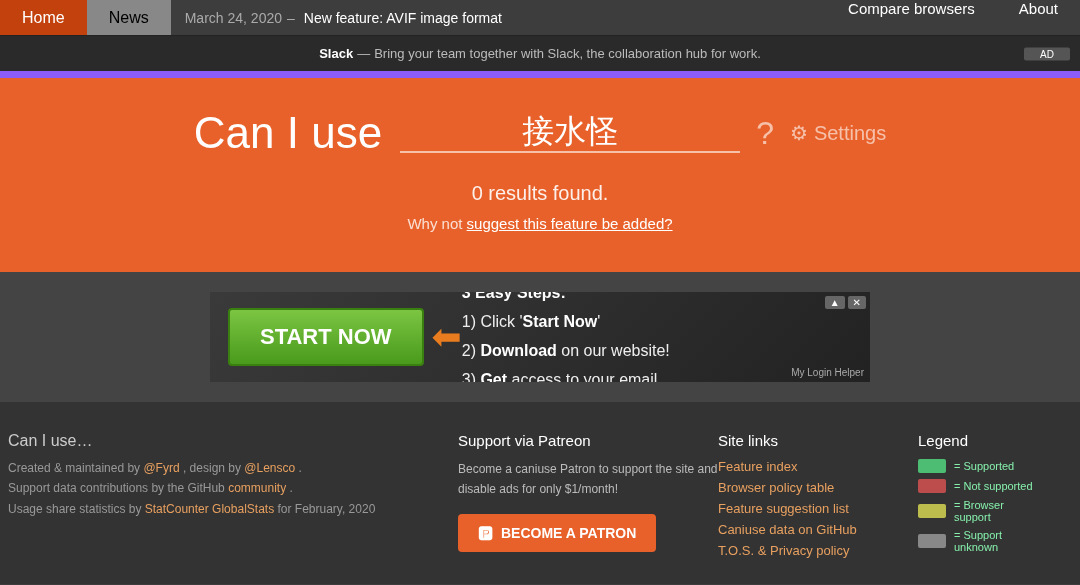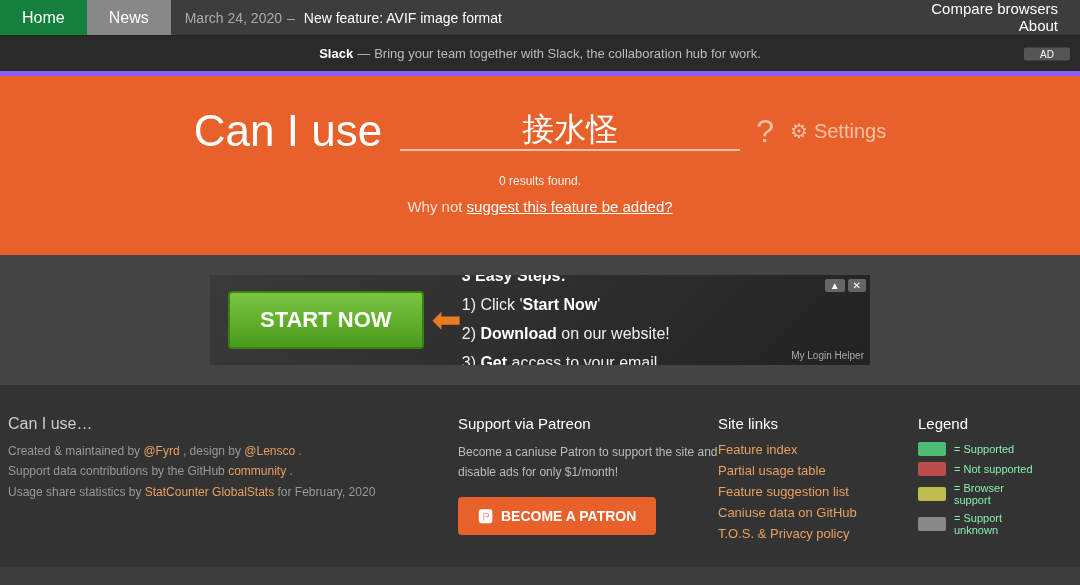--- a/index.html
+++ b/index.html
@@ -1,42 +1,42 @@
 <!DOCTYPE html>
 <html><head>
   <meta charset="utf-8">
   <style>
     * { margin: 0; padding: 0; box-sizing: border-box; }
     body { font-family: Arial, sans-serif; font-size: 14px; background: #3d3d3d; color: #ccc; width: 1080px; }
 
     
     nav { display: flex; align-items: stretch; background: #3d3d3d; height: 35px; }
-    .nav-home { background: #15803d; color: #fff; padding: 0 22px; display: flex; align-items: center; font-size: 16px; cursor: pointer; }
-    .nav-news { background: #888; color: #ffffff; padding: 0 22px; display: flex; align-items: center; font-size: 16px; cursor: pointer; }
+    .nav-home { background: #c2410c; color: #fff; padding: 0 22px; display: flex; align-items: center; font-size: 16px; cursor: pointer; }
+    .nav-news { background: #888; color: #000000; padding: 0 22px; display: flex; align-items: center; font-size: 16px; cursor: pointer; }
     .nav-breadcrumb { color: #aaa; padding: 0 14px; display: flex; align-items: center; font-size: 14px; flex: 1; }
     .nav-breadcrumb span.date { color: #aaa; }
     .nav-breadcrumb span.title { color: #fff; margin-left: 4px; }
-    .nav-right { display: flex; align-items: flex-end; margin-left: auto; flex-direction: column; }
+    .nav-right { display: flex; align-items: flex-start; margin-left: auto; }
     .nav-compare, .nav-about { color: #fff; padding: 0 22px; display: flex; align-items: center; font-size: 15px; cursor: pointer; background: transparent; }
 
     
-    .ad-banner { background: #2a2a2a; color: #bbb; display: flex; align-items: center; justify-content: center; padding: 10px 16px; font-size: 13px; position: relative; border-top: 1px solid #222; border-bottom: 5px solid #8b5cf6; }
+    .ad-banner { background: #2a2a2a; color: #bbb; display: flex; align-items: center; justify-content: center; padding: 10px 16px; font-size: 13px; position: relative; border-top: 1px solid #222; border-bottom: 7px solid #8b5cf6; }
     .ad-banner strong { color: #fff; }
     .ad-tag { position: absolute; right: 10px; top: 50%; transform: translateY(-50%); background: #555; color: #fff; font-size: 10px; padding: 1px 16px; border-radius: 2px; }
 
     
     .hero { background: #e8612a; padding: 30px 0 40px 0; text-align: center; }
     .hero-row { display: flex; align-items: center; justify-content: center; gap: 0; }
     .hero-label { color: #fff; font-size: 44px; font-weight: 300; margin-right: 18px; }
     .hero-input { background: transparent; border: none; border-bottom: 2px solid rgba(255,255,255,0.6); color: #fff; font-size: 32px; width: 340px; outline: none; text-align: center; }
     .hero-input::placeholder { color: rgba(255,255,255,0.5); }
     .hero-question { color: rgba(255,255,255,0.6); font-size: 32px; margin-left: 16px; }
     .hero-settings { color: rgba(255,255,255,0.6); font-size: 20px; margin-left: 16px; cursor: pointer; display: flex; align-items: center; gap: 6px; }
     .gear-icon { font-size: 20px; }
-    .hero-results { color: rgba(255,255,255,0.9); font-size: 12px; margin-top: 18px; }
+    .hero-results { color: rgba(255,255,255,0.9); font-size: 20px; margin-top: 24px; }
     .hero-suggest { color: rgba(255,255,255,0.8); font-size: 15px; margin-top: 10px; }
     .hero-suggest a { color: #fff; text-decoration: underline; }
 
     
     .ad-section { background: #444; padding: 20px 0; display: flex; justify-content: center; align-items: center; }
     .ad-img-placeholder { width: 660px; height: 90px; background: #2a2a2a; display: flex; align-items: center; justify-content: center; position: relative; overflow: hidden; }
     .ad-inner { background: linear-gradient(135deg, #3a3a3a, #222); width: 100%; height: 100%; display: flex; align-items: center; }
     .ad-green-btn { background: linear-gradient(to bottom, #7bc542, #4a9a1c); color: #fff; font-size: 22px; font-weight: bold; padding: 14px 30px; margin: 10px 18px; border-radius: 4px; cursor: pointer; border: 2px solid #3a8010; position: relative; }
     .ad-arrow { font-size: 36px; color: #e87c1e; margin-left: -10px; }
     .ad-steps { color: #eee; font-size: 16px; line-height: 1.8; }
@@ -158,21 +158,21 @@
     <div class="footer-col2-text">Become a caniuse Patron to support the site and disable ads for only $1/month!</div>
     <a href="#" class="patreon-btn">
       <span class="patreon-icon">🅿</span>
       <span>BECOME A PATRON</span>
     </a>
   </div>
 
   <div class="footer-col3">
     <div class="footer-title">Site links</div>
     <a href="#" class="footer-link">Feature index</a>
-    <a href="#" class="footer-link">Partial usage table</a>
+    <a href="#" class="footer-link">Browser policy table</a>
     <a href="#" class="footer-link">Feature suggestion list</a>
     <a href="#" class="footer-link">Caniuse data on GitHub</a>
     <a href="#" class="footer-link">T.O.S. &amp; Privacy policy</a>
   </div>
 
   <div class="footer-col4">
     <div class="footer-title">Legend</div>
     <div class="legend-row">
       <div class="legend-box legend-supported"></div>
       <span>= Supported</span>

